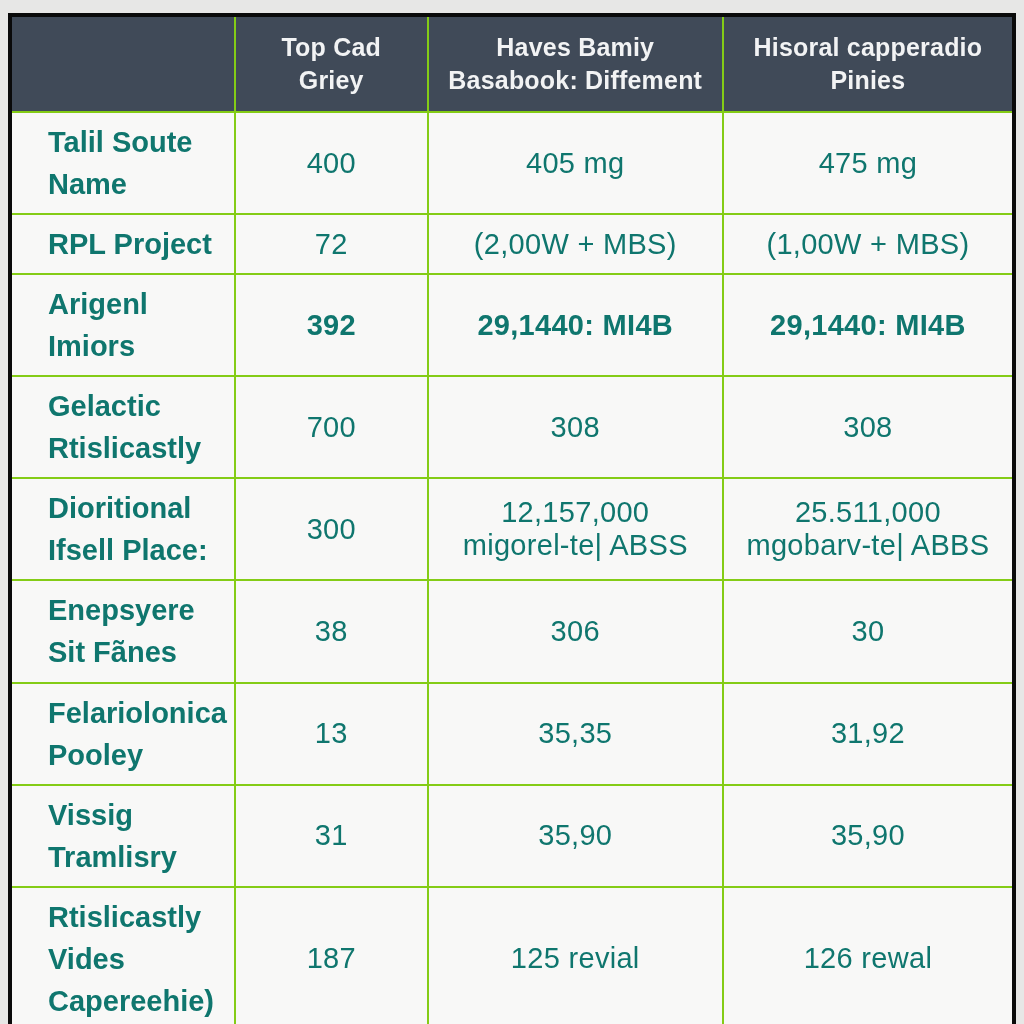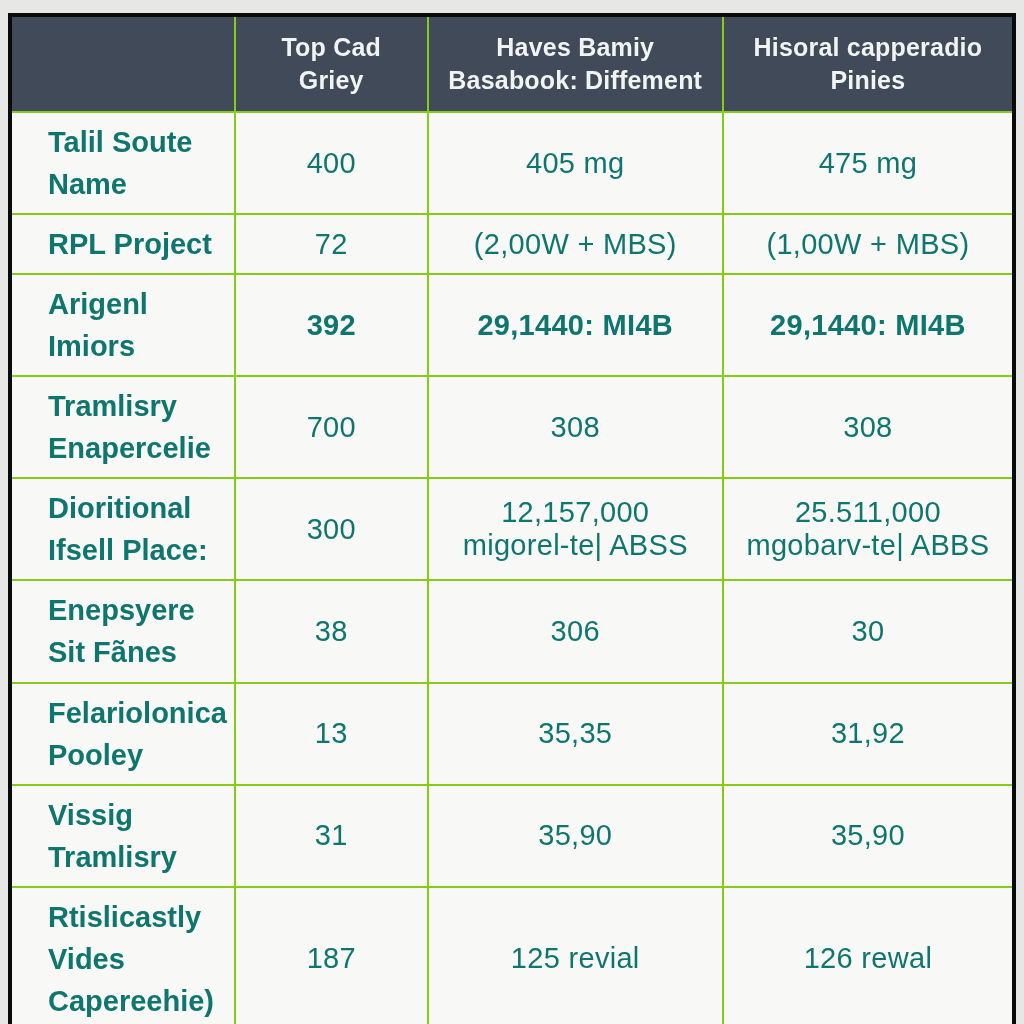--- a/index.html
+++ b/index.html
@@ -93,21 +93,21 @@
     <td class="val">(2,00W + MBS)</td>
     <td class="val">(1,00W + MBS)</td>
   </tr>
         <tr class="bold-vals">
     <td class="label">Arigenl Imiors</td>
     <td class="val">392</td>
     <td class="val">29,1440: MI4B</td>
     <td class="val">29,1440: MI4B</td>
   </tr>
         <tr>
-    <td class="label">Tramlisry Enapercelie</td>
+    <td class="label">Gelactic Rtislicastly</td>
     <td class="val">700</td>
     <td class="val">308</td>
     <td class="val">308</td>
   </tr>
         <tr>
     <td class="label">Dioritional Ifsell Place:</td>
     <td class="val">300</td>
     <td class="val">12,157,000 migorel-te| ABSS</td>
     <td class="val">25.511,000 mgobarv-te| ABBS</td>
   </tr>

